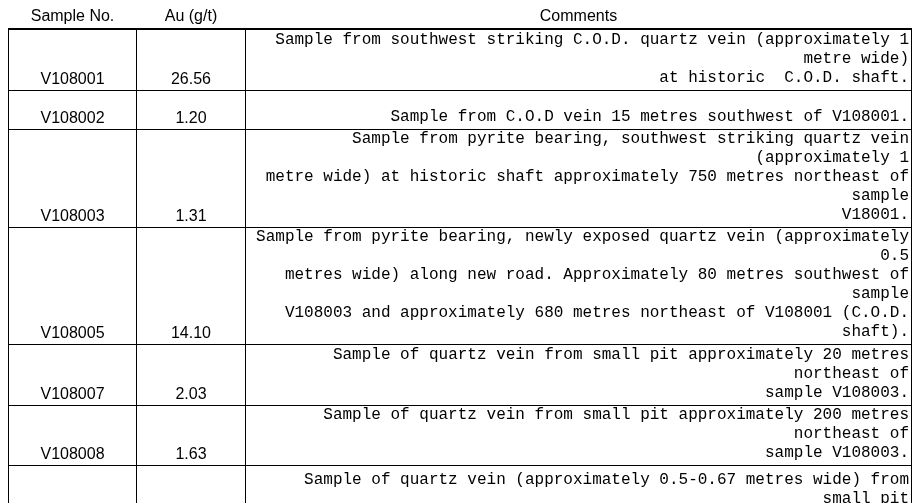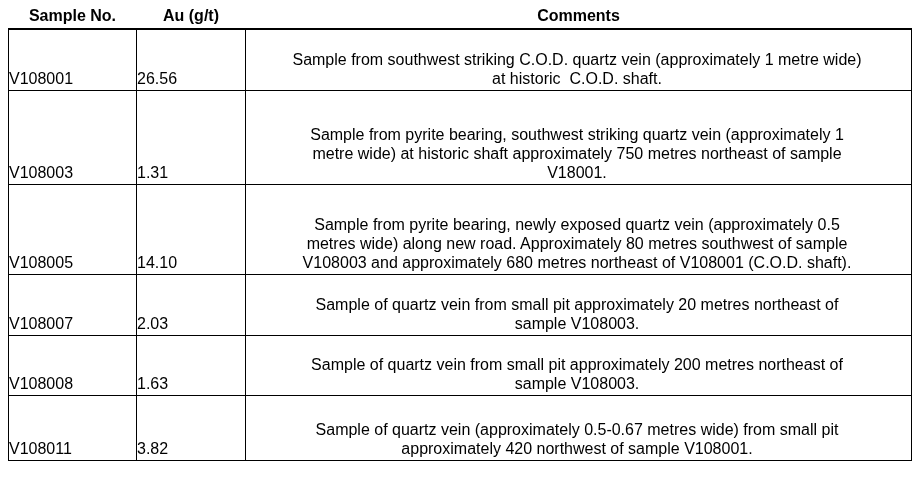--- a/index.html
+++ b/index.html
@@ -23,45 +23,47 @@
     table-layout: fixed;
     width: 903px;
   }
   table.assay col.c-sample  { width: 128px; }
   table.assay col.c-au      { width: 109px; }
   table.assay col.c-comment { width: 666px; }
 
   thead th {
     border: none;
     border-bottom: 2px solid #000000;
-    font-weight: bold;
+    font-weight: normal;
     font-size: 16px;
     line-height: 19px;
     height: 25px;
     vertical-align: bottom;
     padding: 0 0 3px 0;
     text-align: center;
     white-space: nowrap;
   }
   tbody td {
     border: 1px solid #000000;
     font-size: 16px;
     line-height: 19px;
     vertical-align: bottom;
     padding: 0 0 2px 0;
   }
   tbody td.cell-sample,
   tbody td.cell-au {
+    text-align: center;
     white-space: nowrap;
   }
   tbody td.cell-comment {
-    text-align: center;
+    text-align: right;
     padding-left: 7px;
-    padding-right: 10px;
+    padding-right: 2px;
     white-space: pre-wrap;
+    font-family: Liberation Mono, monospace;
   }
   tr.r1 { height: 61px; }
   tr.r2 { height: 39px; }
   tr.r3 { height: 94px; }
   tr.r4 { height: 90px; }
   tr.r5 { height: 61px; }
   tr.r6 { height: 60px; }
   tr.r7 { height: 65px; }
 </style>
 </head>
@@ -80,20 +82,25 @@
         <th>Au (g/t)</th>
         <th>Comments</th>
       </tr>
     </thead>
     <tbody>
       <tr class="r1">
         <td class="cell-sample">V108001</td>
         <td class="cell-au">26.56</td>
         <td class="cell-comment">Sample from southwest striking C.O.D. quartz vein (approximately 1 metre wide)
 at historic  C.O.D. shaft.</td>
+      </tr>
+      <tr class="r2">
+        <td class="cell-sample">V108002</td>
+        <td class="cell-au">1.20</td>
+        <td class="cell-comment">Sample from C.O.D vein 15 metres southwest of V108001.</td>
       </tr>
       <tr class="r3">
         <td class="cell-sample">V108003</td>
         <td class="cell-au">1.31</td>
         <td class="cell-comment">Sample from pyrite bearing, southwest striking quartz vein (approximately 1
 metre wide) at historic shaft approximately 750 metres northeast of sample
 V18001.</td>
       </tr>
       <tr class="r4">
         <td class="cell-sample">V108005</td>

